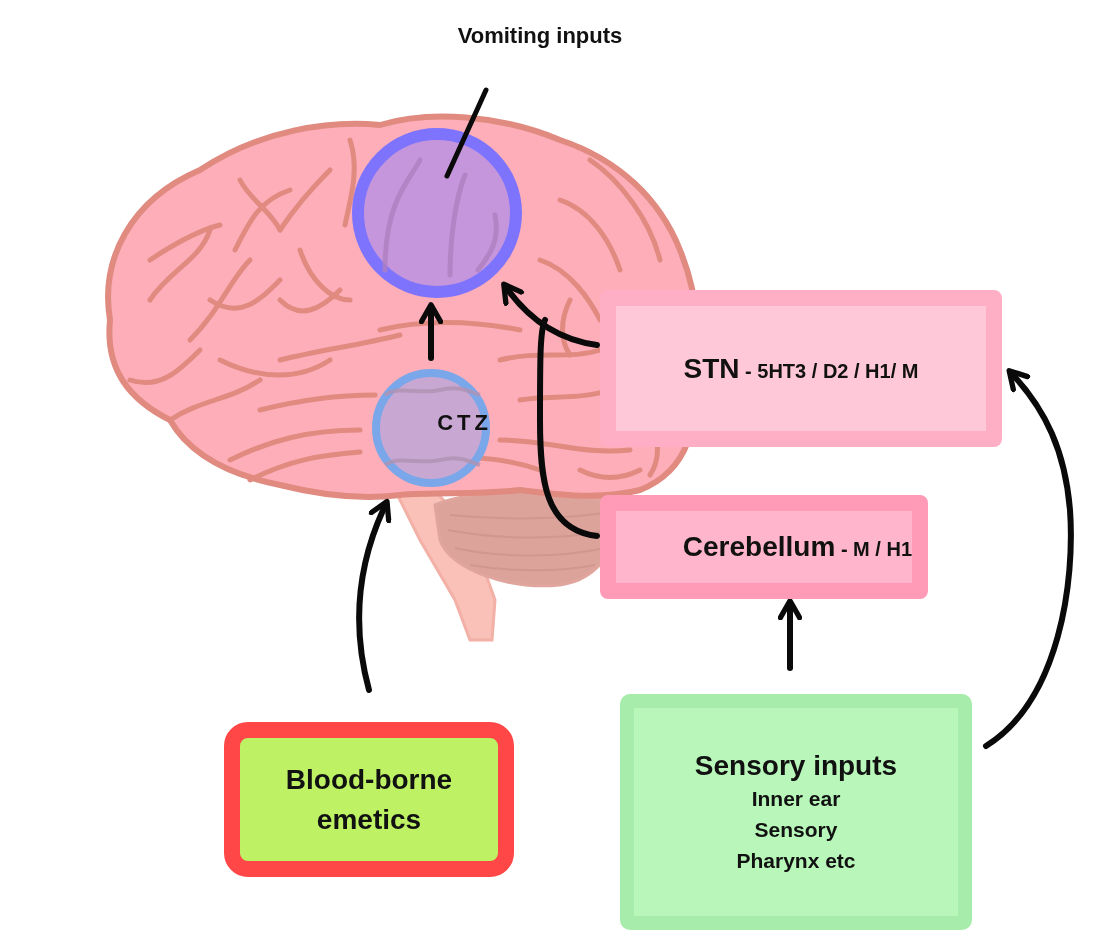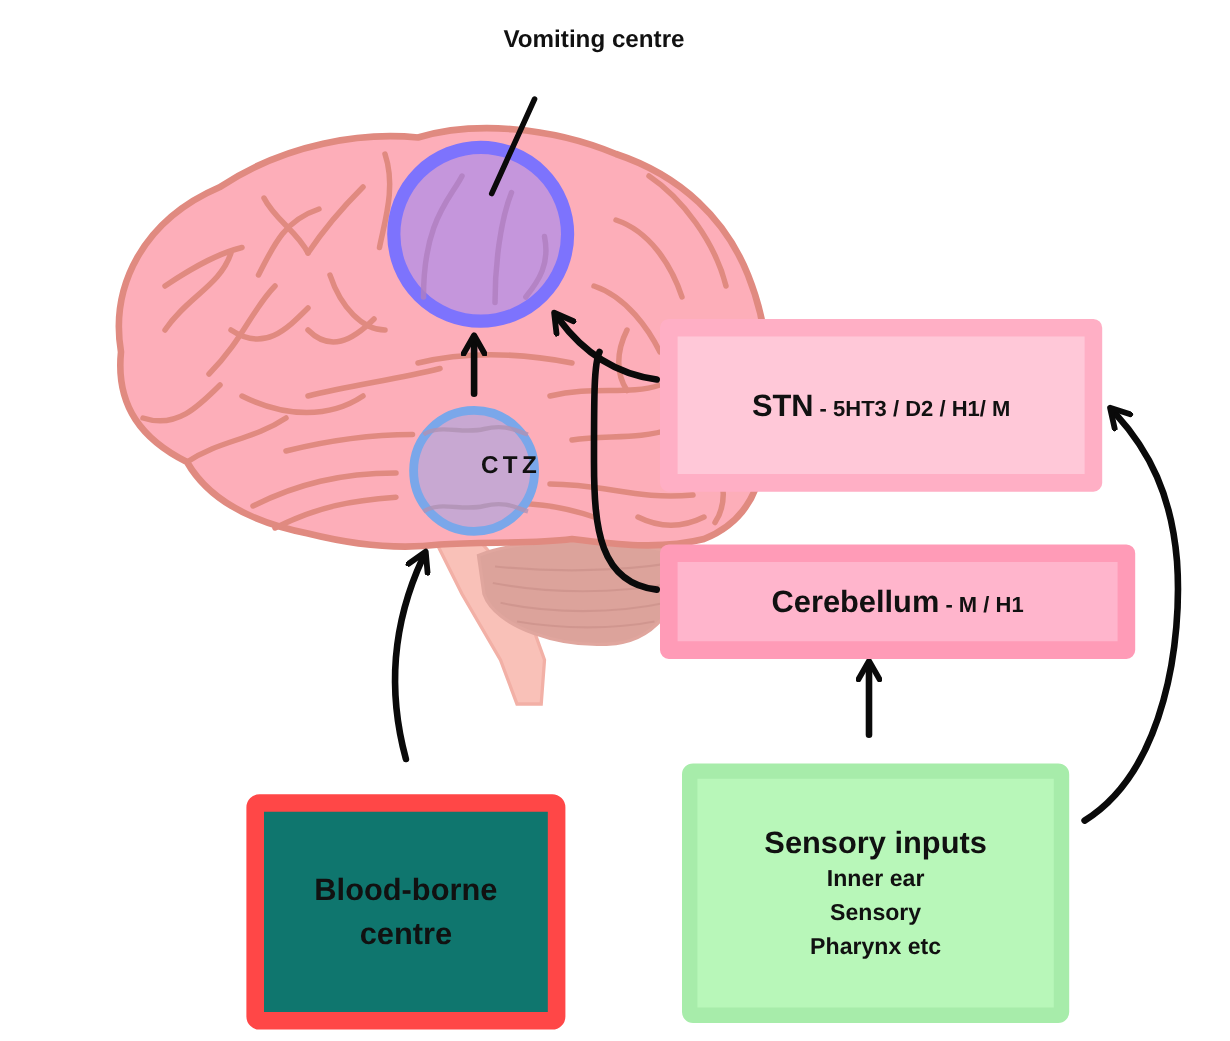--- a/index.html
+++ b/index.html
@@ -6,27 +6,27 @@
   body { width:1118px; height:946px; position:relative; overflow:hidden;
          font-family:"Liberation Sans", sans-serif; }
   #stage { position:absolute; left:0; top:0; width:1118px; height:946px; }
   .label { position:absolute; text-align:center; font-weight:bold; color:#111; }
   .box { position:absolute; box-sizing:border-box; display:flex; flex-direction:column;
          align-items:center; justify-content:center; text-align:center; color:#111; font-weight:bold; }
   #vc-label { left:380px; top:22px; width:320px; font-size:22px; line-height:28px; }
   #stn-box { left:600px; top:290px; width:402px; height:157px; background:#ffc8d8; border:16px solid #ffafc5; border-radius:8px; }
   #stn-box .main { font-size:28px; }
   #stn-box .sub { font-size:20px; }
-  #cer-box { left:600px; top:495px; width:432px; height:104px; background:#ffb5cc; border:16px solid #ff9bb7; border-radius:8px; }
+  #cer-box { left:600px; top:495px; width:328px; height:104px; background:#ffb5cc; border:16px solid #ff9bb7; border-radius:8px;align-items:flex-end; }
   #cer-box .main { font-size:28px; }
   #cer-box .sub { font-size:20px; }
   #sens-box { left:620px; top:694px; width:352px; height:236px; background:#b8f7b9; border:14px solid #a7ecaa; border-radius:10px; }
   #sens-box .main { font-size:28px; line-height:34px; }
   #sens-box .sub { font-size:21px; line-height:31px; }
-  #blood-box { left:224px; top:722px; width:290px; height:214px; background:#0f766e; border:16px solid #ff4747; border-radius:12px; }
+  #blood-box { left:224px; top:722px; width:290px; height:155px; background:#bef264; border:16px solid #ff4747; border-radius:24px; }
   #blood-box .main { font-size:28px; line-height:40px; }
   #ctz-text { position:absolute; left:370px; top:410px; width:122px; text-align:right; font-weight:bold; font-size:22px; letter-spacing:4px; color:#111; }
 </style>
 </head>
 <body>
 
 <div id="stage">
   <svg width="1118" height="946" viewBox="0 0 1118 946" style="position:absolute;left:0;top:0;">
     <defs>
       <marker id="ah" viewBox="0 0 10 10" refX="5" refY="5" markerWidth="4" markerHeight="4" orient="auto-start-reverse">
@@ -97,21 +97,21 @@
 
     <path d="M431,358 L431,312" stroke="#0a0a0a" stroke-width="6" fill="none" stroke-linecap="round" marker-end="url(#ah)"></path>
     <path d="M597,345 C560,340 530,320 508,290" stroke="#0a0a0a" stroke-width="6" fill="none" stroke-linecap="round" marker-end="url(#ah)"></path>
     <path d="M597,536 C545,530 540,480 540,420 C540,360 540,330 545,320" stroke="#0a0a0a" stroke-width="6" fill="none" stroke-linecap="round"></path>
     <path d="M369,690 C350,620 360,560 384,508" stroke="#0a0a0a" stroke-width="6" fill="none" stroke-linecap="round" marker-end="url(#ah)"></path>
     <path d="M790,668 L790,608" stroke="#0a0a0a" stroke-width="6" fill="none" stroke-linecap="round" marker-end="url(#ah)"></path>
     <path d="M986,746 C1060,700 1075,580 1070,510 C1065,450 1045,410 1014,376" stroke="#0a0a0a" stroke-width="6" fill="none" stroke-linecap="round" marker-end="url(#ah)"></path>
   </svg>
 
   <div id="vc-label" class="label">
-    <div>Vomiting centre</div>
+    <div>Vomiting inputs</div>
   </div>
 
   <div id="ctz-text">CTZ</div>
 
   <div id="stn-box" class="box">
     <div>
       <span class="main">STN</span><span class="sub"> - 5HT3 / D2 / H1/ M</span>
     </div>
   </div>
 
@@ -123,15 +123,15 @@
 
   <div id="sens-box" class="box">
     <div class="main">Sensory inputs</div>
     <div class="sub">Inner ear</div>
     <div class="sub">Sensory</div>
     <div class="sub">Pharynx etc</div>
   </div>
 
   <div id="blood-box" class="box">
     <div class="main">Blood-borne</div>
-    <div class="main">centre</div>
+    <div class="main">emetics</div>
   </div>
 </div>
 
 </body></html>

